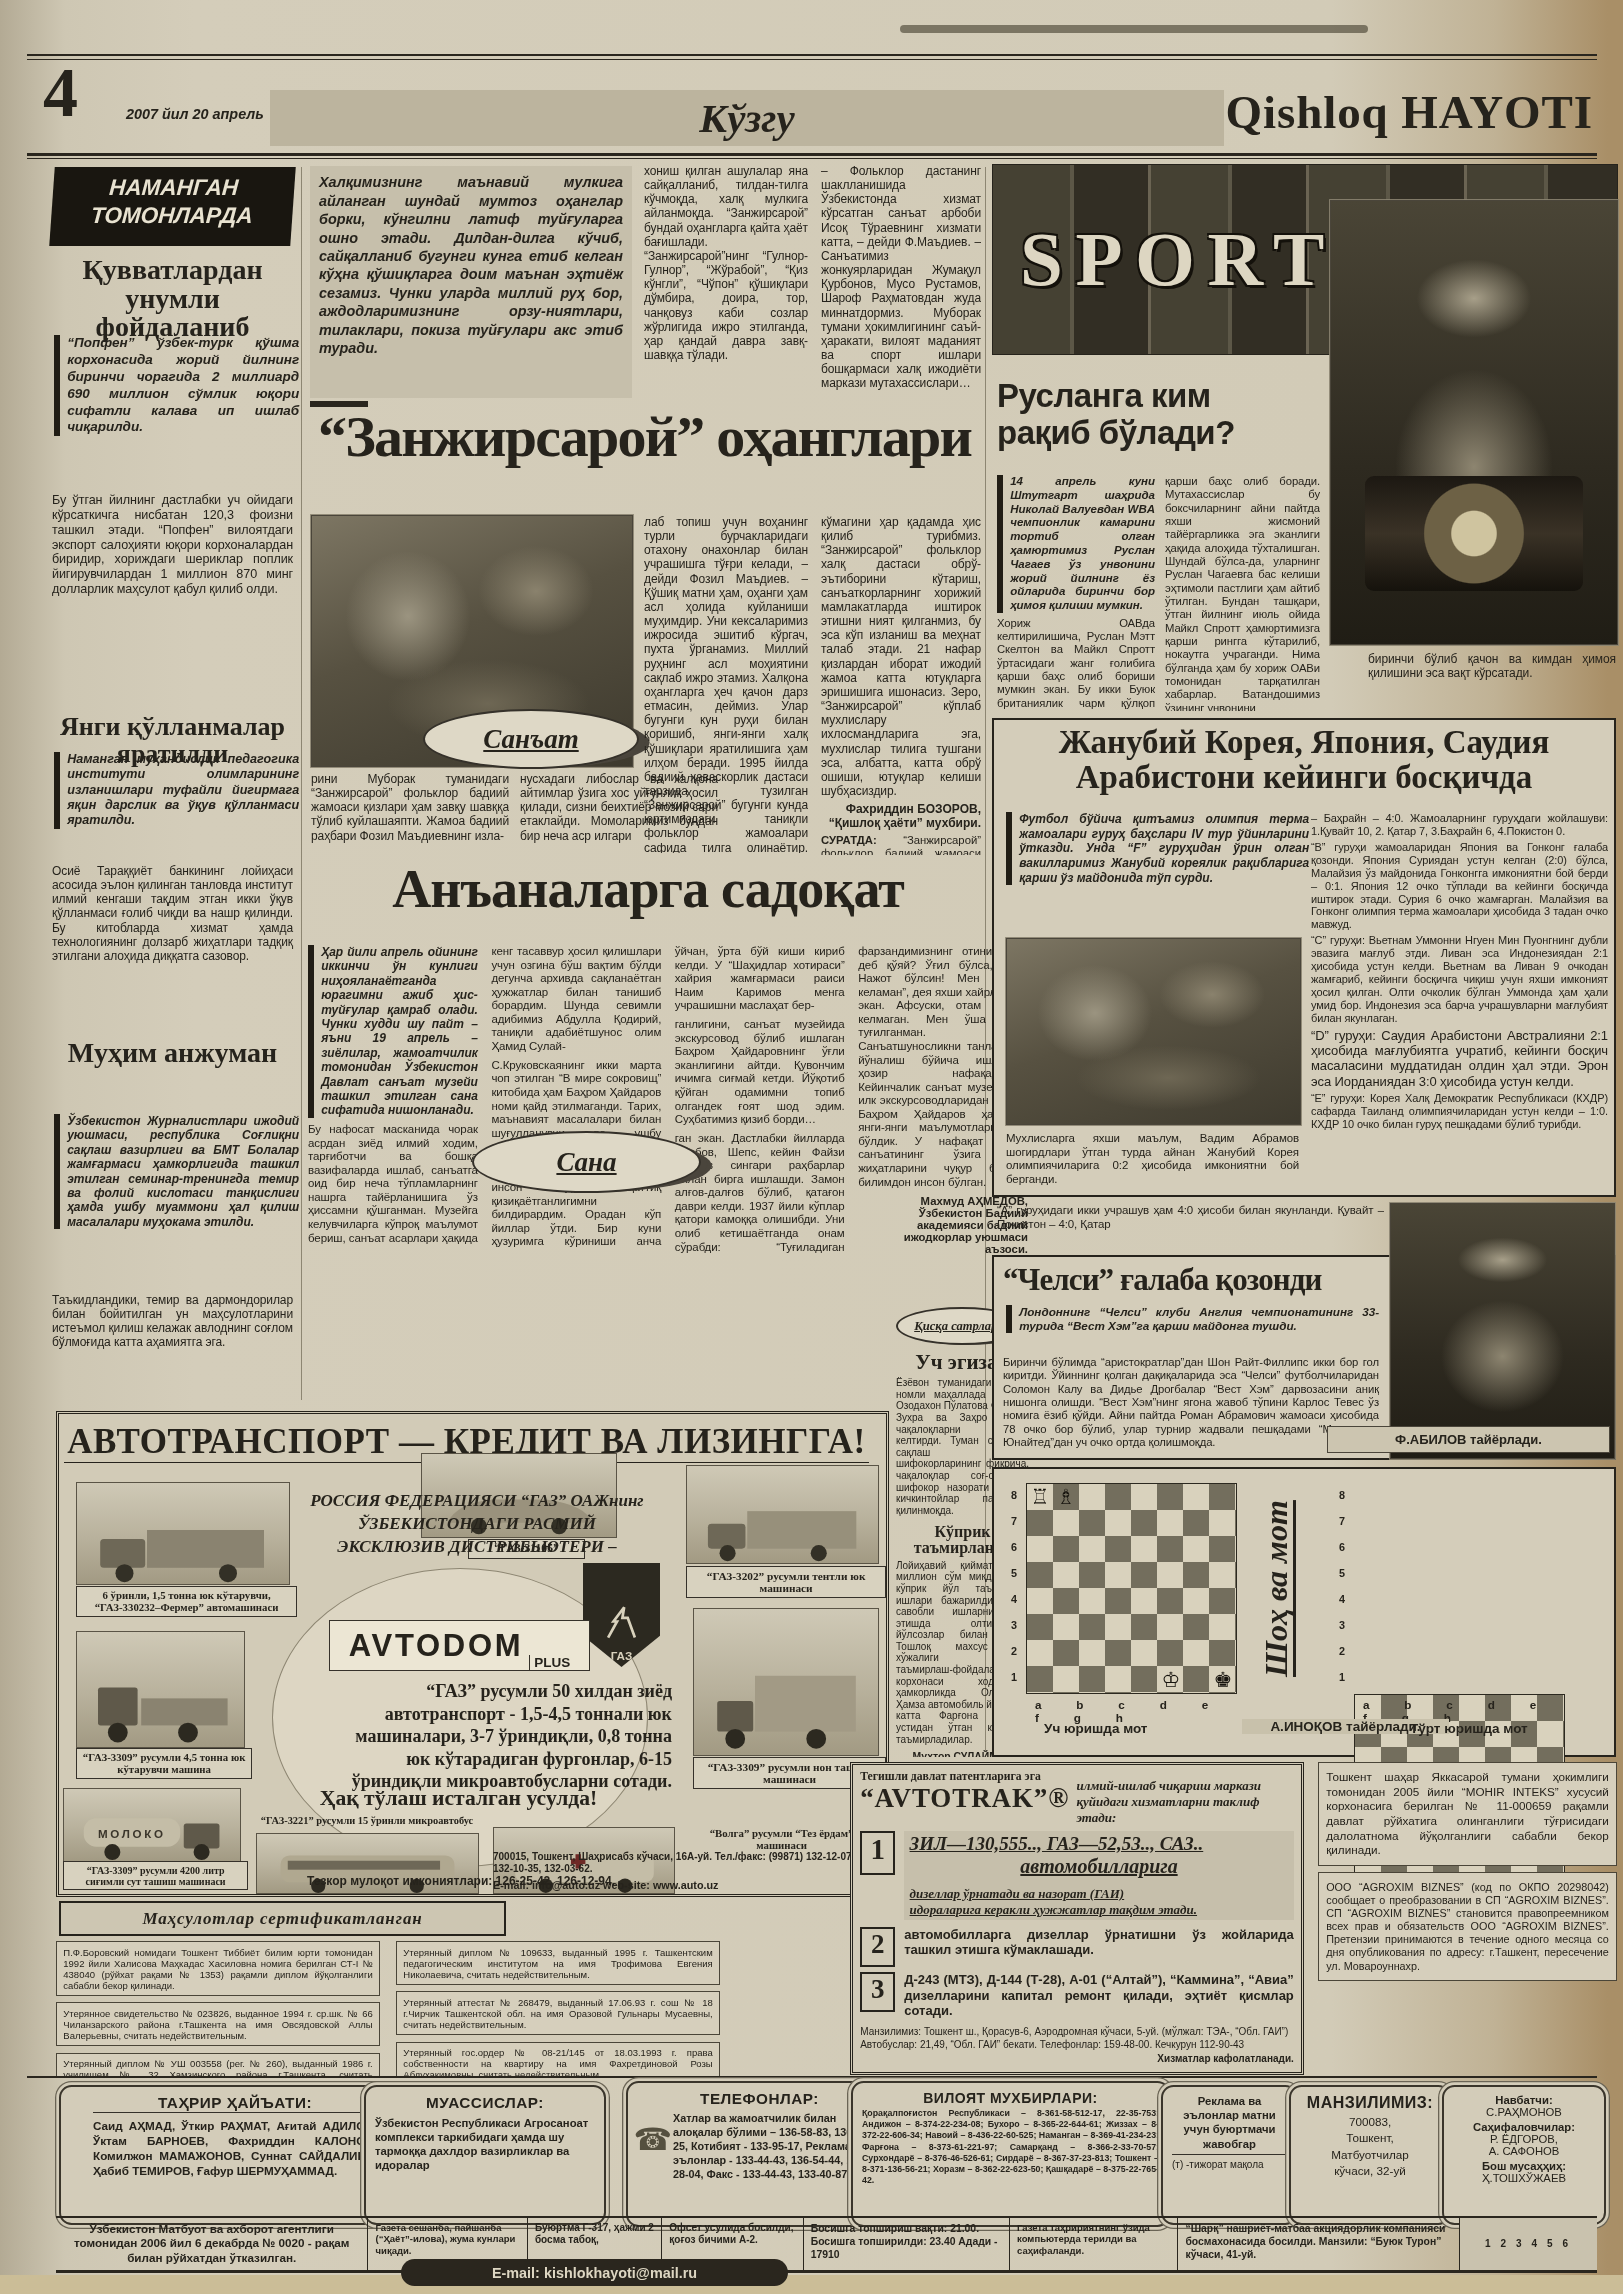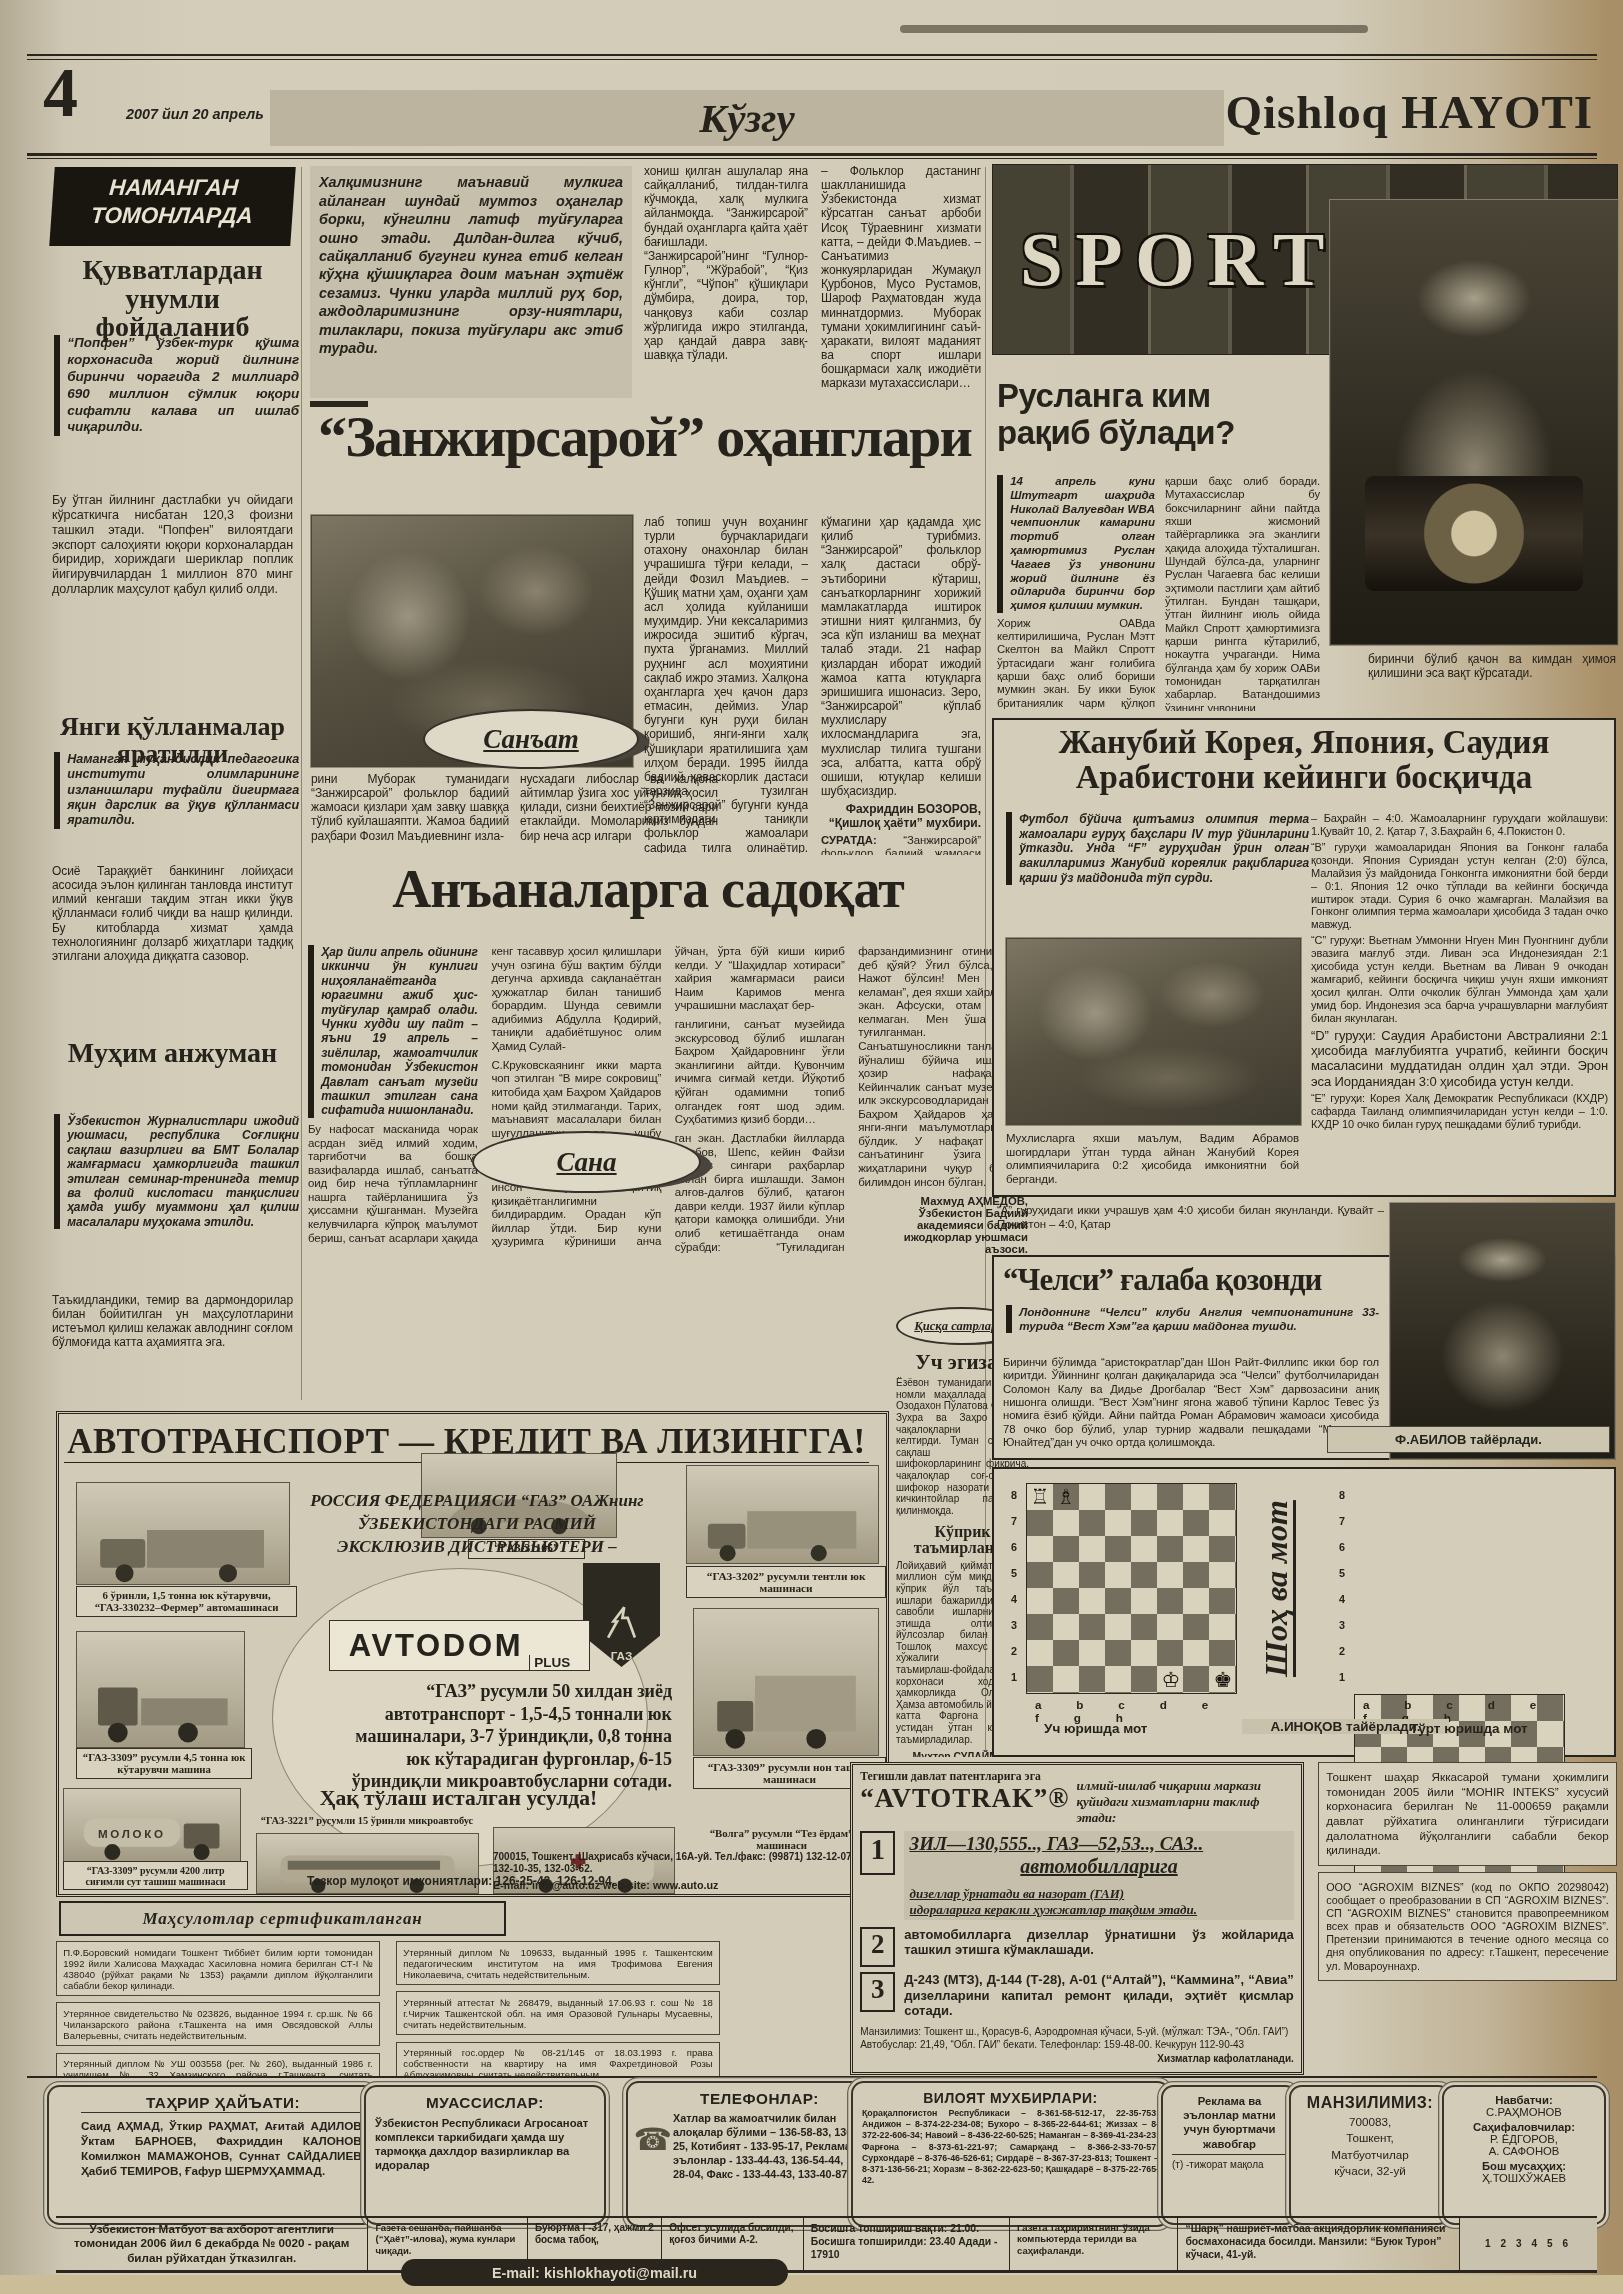--- a/index.html
+++ b/index.html
@@ -366,21 +366,21 @@
     <div style="font-size:10px;margin-top:7.2px;line-height:1.25;">Манзилимиз: Тошкент ш., Қорасув-6, Аэродромная кўчаси, 5-уй. (мўлжал: ТЭА-, “Обл. ГАИ”) Автобуслар: 21,49, “Обл. ГАИ” бекати. Телефонлар: 159-48-00. Кечкурун 112-90-43</div>
     <div style="font-size:10px;text-align:right;font-weight:bold;margin-top:1.8px;">Хизматлар кафолатланади.</div>
   </div>
 
   <div class="abs" style="left:1318px;top:1762px;width:299px;height:313px;overflow:hidden;">
     <div class="notice just" style="font-size:11.7px;line-height:1.25;padding:7.2px;">Тошкент шаҳар Яккасарой тумани ҳокимлиги томонидан 2005 йили “MOHIR INTEKS” хусусий корхонасига берилган № 11-000659 рақамли давлат рўйхатига олинганлиги тўғрисидаги далолатнома йўқолганлиги сабабли бекор қилинади.</div>
     <div class="notice just" style="font-size:10.8px;line-height:1.22;padding:7.2px;">ООО “AGROXIM BIZNES” (код по ОКПО 20298042) сообщает о преобразовании в СП “AGROXIM BIZNES”. СП “AGROXIM BIZNES” становится правопреемником всех прав и обязательств ООО “AGROXIM BIZNES”. Претензии принимаются в течение одного месяца со дня опубликования по адресу: г.Ташкент, пересечение ул. Мовароуннахр.</div>
   </div>
 
   <div class="abs rule" style="left:27px;top:2076px;width:1570px;height:2.3px;"></div>
-  <div class="abs foot-box" style="left:47px;top:2085px;width:284px;height:122px;padding-left:32px;">
+  <div class="abs foot-box" style="left:59px;top:2085px;width:284px;height:122px;padding-left:32px;">
     <div class="foot-title" style="border-bottom:1.4px solid #35312a;margin-bottom:4.5px;">ТАҲРИР ҲАЙЪАТИ:</div>
     <div class="just" style="font-weight:bold;font-size:11.7px;line-height:1.3;">Саид АҲМАД, Ўткир РАҲМАТ, Ағитай АДИЛОВ, Ўктам БАРНОЕВ, Фахриддин КАЛОНОВ, Комилжон МАМАЖОНОВ, Суннат САЙДАЛИЕВ, Ҳабиб ТЕМИРОВ, Ғафур ШЕРМУҲАММАД.</div>
   </div>
   <div class="abs foot-box" style="left:364px;top:2085px;width:220px;height:122px;">
     <div class="foot-title">МУАССИСЛАР:</div>
     <div style="font-weight:bold;font-size:11.3px;line-height:1.25;margin-top:3.6px;">Ўзбекистон Республикаси Агросаноат комплекси таркибидаги ҳамда шу тармоққа дахлдор вазирликлар ва идоралар</div>
   </div>
   <div class="abs foot-box" style="left:626px;top:2081px;width:241px;height:128px;padding-left:11px;">
     <div class="foot-title">ТЕЛЕФОНЛАР:</div>
     <span style="position:absolute;left:5.4px;top:38px;font-size:31px;color:#55503f;">☎</span>

